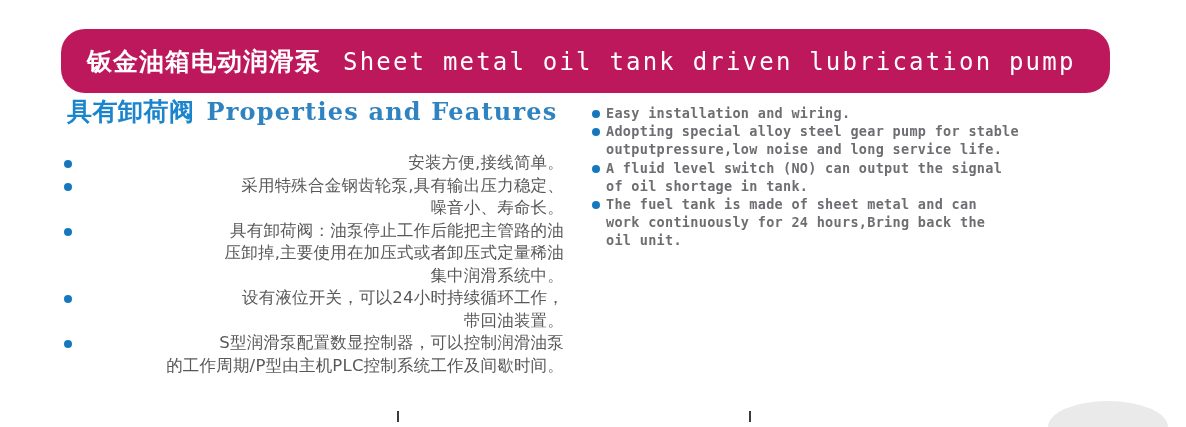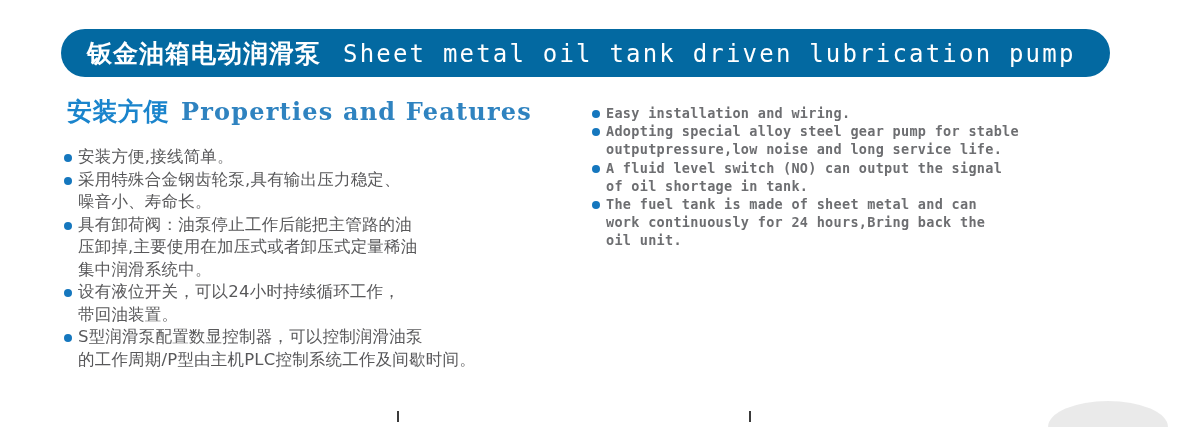--- a/index.html
+++ b/index.html
@@ -15,22 +15,22 @@
     font-family: "Liberation Sans", sans-serif;
     -webkit-font-smoothing: antialiased;
   }
 
   
   .title-bar {
     position: absolute;
     left: 61px;
     top: 29px;
     width: 1049px;
-    height: 48px;
-    background: #0369a1;
+    height: 64px;
+    background: #be185d;
     border-radius: 24px;
     display: flex;
     align-items: center;
   }
   .title-inner {
     display: flex;
     align-items: baseline;
     padding-left: 26px;
     white-space: nowrap;
   }
@@ -72,22 +72,23 @@
     font-size: 24px;
     font-weight: bold;
     letter-spacing: 1.2px;
     margin-left: 12px;
   }
 
   
   .col-cn {
     position: absolute;
     left: 64px;
-    top: 146px;
+    top: 152px;
     width: 500px;
+    text-align: right;
   }
   .col-en {
     position: absolute;
     left: 592px;
     top: 104px;
     width: 570px;
   }
 
   .bullet-item {
     position: relative;
@@ -153,21 +154,21 @@
 <body>
 
 <div class="title-bar">
   <div class="title-inner">
     <span class="title-cn">钣金油箱电动润滑泵</span>
     <span class="title-en">Sheet metal oil tank driven lubrication pump</span>
   </div>
 </div>
 
 <div class="section-heading">
-  <span class="heading-cn">安装方便</span>
+  <span class="heading-cn">具有卸荷阀</span>
   <span class="heading-en">Properties and Features</span>
 </div>
 
 <div class="col-cn">
   <div class="bullet-item">
     <span class="dot"></span>
     <span class="bullet-text">安装方便,接线简单。</span>
   </div>
   <div class="bullet-item">
     <span class="dot"></span>

